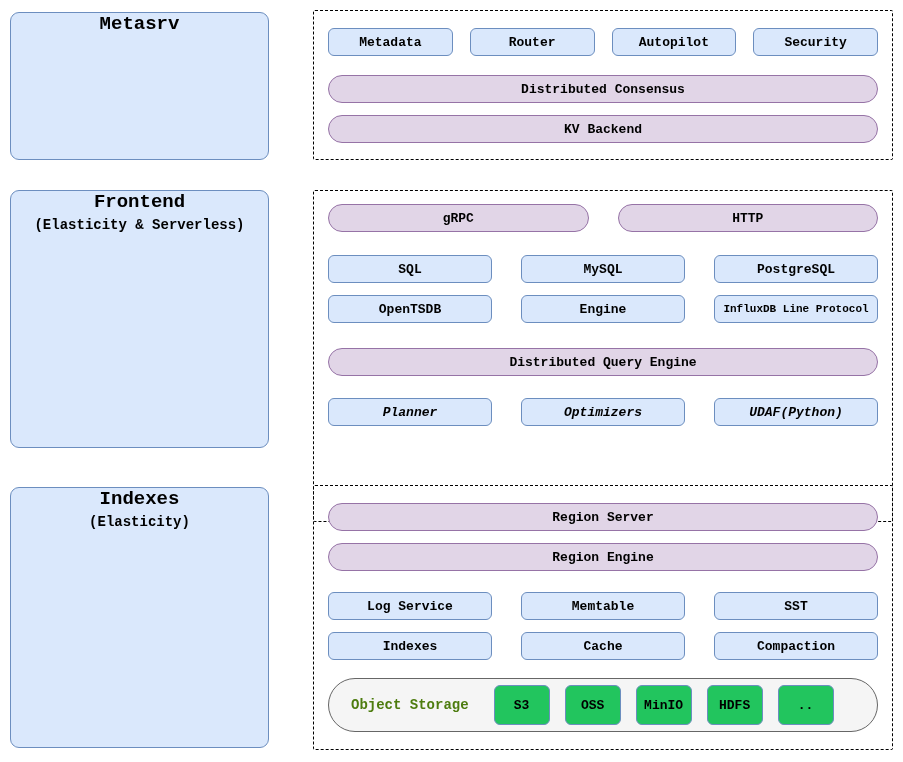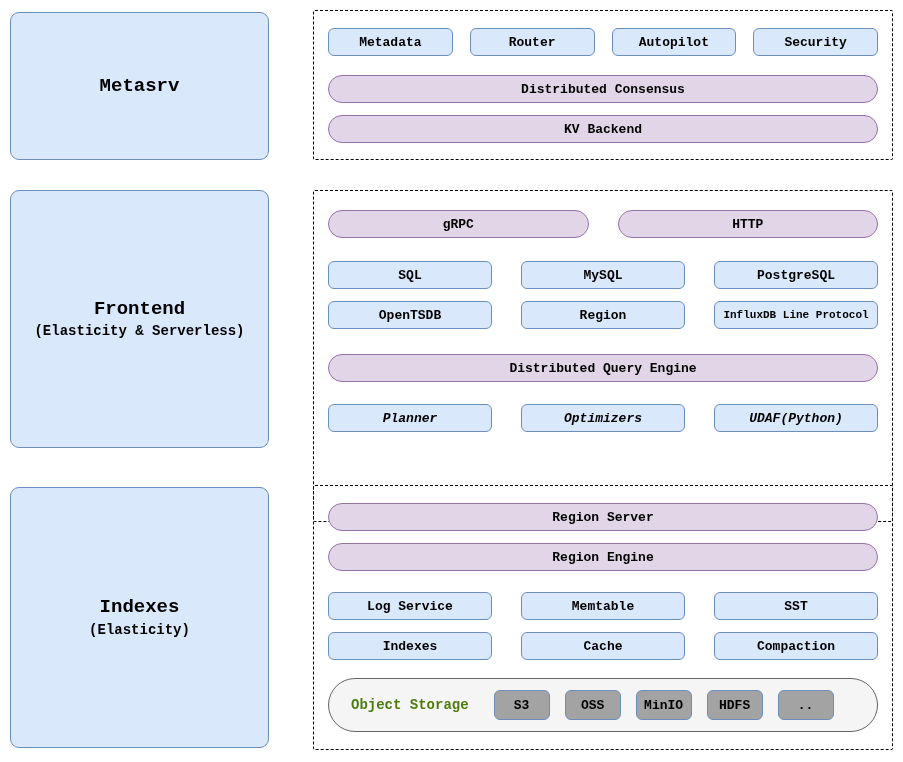--- a/index.html
+++ b/index.html
@@ -17,42 +17,41 @@
     position: absolute;
     left: 10px;
     width: 259px;
     background: #dae8fc;
     border: 1px solid #6c8ebf;
     border-radius: 9px;
     box-sizing: border-box;
     display: flex;
     flex-direction: column;
     align-items: center;
-    justify-content: center;
   }
   .p-metasrv  { top: 12px;  height: 148px; }
   .p-frontend { top: 190px; height: 258px; }
   .p-datanode { top: 487px; height: 261px; }
   .panel-title    { font-size: 19px; font-weight: bold; line-height: 1.2; }
   .panel-subtitle { font-size: 14px; font-weight: bold; line-height: 1.3; margin-top: 2px; }
 
   
   .dashed {
     position: absolute;
     left: 313px;
     width: 580px;
     border: 1px dashed #000000;
     border-radius: 2px;
     box-sizing: border-box;
     padding: 17px 14px;
     display: flex;
     flex-direction: column;
   }
   .c-metasrv  { top: 10px;  height: 150px; }
-  .c-frontend { top: 190px; height: 332px; padding-top: 19px; }
+  .c-frontend { top: 190px; height: 332px; padding-top: 13px; }
   .c-datanode { top: 485px; height: 265px; }
 
   .row { display: flex; justify-content: center; }
   .gap17 { gap: 17px; }
   .gap29 { gap: 29px; }
   .mt12 { margin-top: 12px; }
   .mt18 { margin-top: 18px; }
   .mt19 { margin-top: 19px; }
   .mt21 { margin-top: 21px; }
   .mt22 { margin-top: 22px; font-style: italic; }
@@ -100,22 +99,22 @@
   .storage-label {
     font-size: 14px;
     font-weight: bold;
     color: #4d7c0f;
     margin-right: 10px;
     white-space: nowrap;
   }
   .sbox {
     flex: none;
     width: 56px;
-    height: 30px;
-    background: #a3a3a3;
+    height: 40px;
+    background: #22c55e;
     border: 1px solid #6c8ebf;
     border-radius: 6px;
   }
 </style>
 </head>
 <body>
 
 <div class="canvas">
 
   <div class="panel p-metasrv">
@@ -148,21 +147,21 @@
       <div class="pill">gRPC</div>
       <div class="pill">HTTP</div>
     </div>
     <div class="row gap29 mt23">
       <div class="box">SQL</div>
       <div class="box">MySQL</div>
       <div class="box">PostgreSQL</div>
     </div>
     <div class="row gap29 mt12">
       <div class="box">OpenTSDB</div>
-      <div class="box">Region</div>
+      <div class="box">Engine</div>
       <div class="box small-text">InfluxDB Line Protocol</div>
     </div>
     <div class="pill block mt25">Distributed Query Engine</div>
     <div class="row gap29 mt22">
       <div class="box">Planner</div>
       <div class="box">Optimizers</div>
       <div class="box">UDAF(Python)</div>
     </div>
   </div>
 

